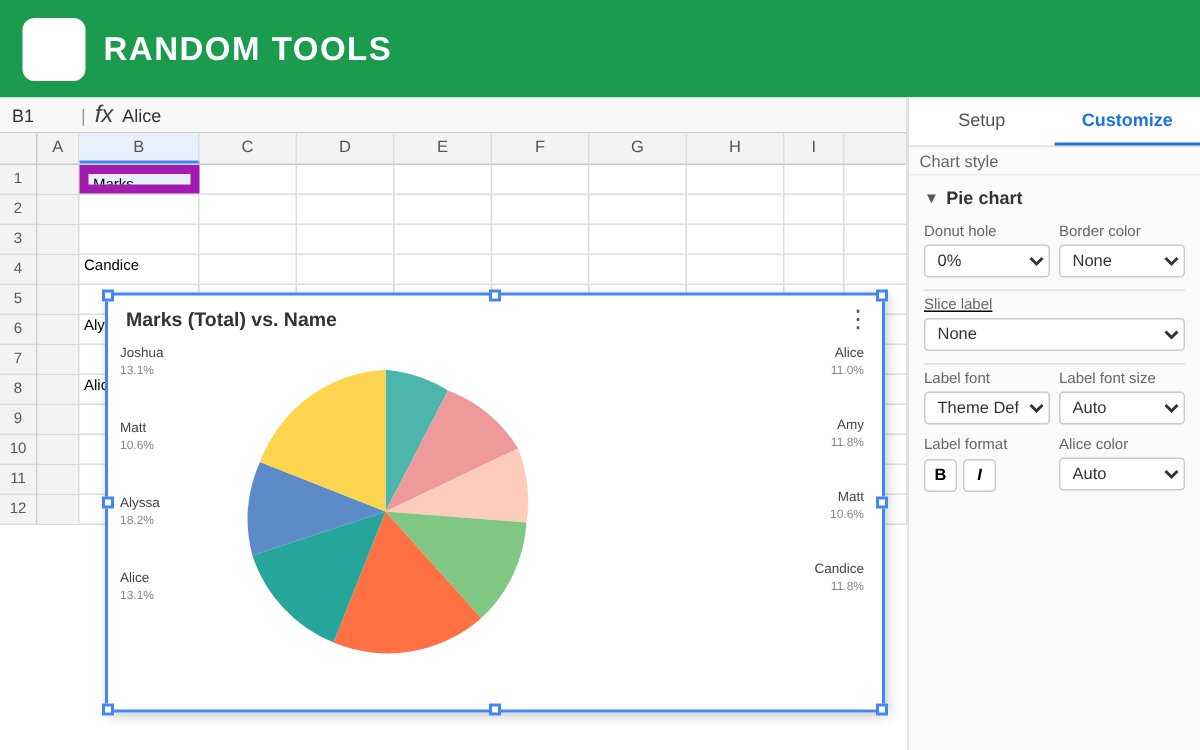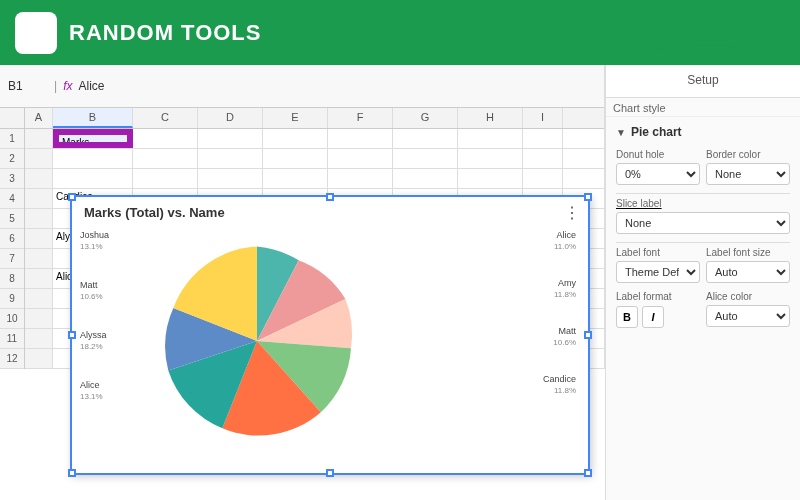--- a/index.html
+++ b/index.html
@@ -39,40 +39,40 @@
     
     .spreadsheet {
       flex: 1;
       display: flex;
       flex-direction: column;
       border-right: 1px solid #ddd;
     }
 
     
     .formula-bar {
-      height: 43px;
+      height: 24px;
       border-bottom: 1px solid #ccc;
       display: flex;
       align-items: center;
       padding: 0 8px;
       gap: 6px;
       background: #f8f8f8;
     }
     .formula-bar-name {
       font-size: 12px;
       color: #333;
       min-width: 40px;
     }
     .formula-bar-sep {
       color: #999;
       font-size: 12px;
     }
     .formula-bar-fx {
-      font-size: 12px;
-      color: #a21caf;
+      font-size: 16px;
+      color: #404040;
       font-style: italic;
     }
     .formula-bar-value {
       font-size: 12px;
       color: #333;
     }
 
     
     .col-headers {
       display: flex;
@@ -575,20 +575,21 @@
           </div>
         </div>
       </div>
     </div>
   </div>
 
   <div class="right-panel">
 
     <div class="panel-tabs">
       <div class="panel-tab">Setup</div>
+      <div class="panel-tab active">Customize</div>
 
       <div style="position:absolute;top:-28px;left:10px;color:#1a9b4e;font-size:10px;font-weight:bold;white-space:nowrap;">
         <svg width="160" height="30" style="overflow:visible;">
           <path d="M 20 25 C 20 5, 130 5, 155 15" stroke="#1a9b4e" stroke-width="2" fill="none" marker-end="url(#arr)"></path>
           <defs>
             <marker id="arr" markerWidth="6" markerHeight="6" refX="3" refY="3" orient="auto">
               <path d="M0,0 L6,3 L0,6 Z" fill="#1a9b4e"></path>
             </marker>
           </defs>
         </svg>

